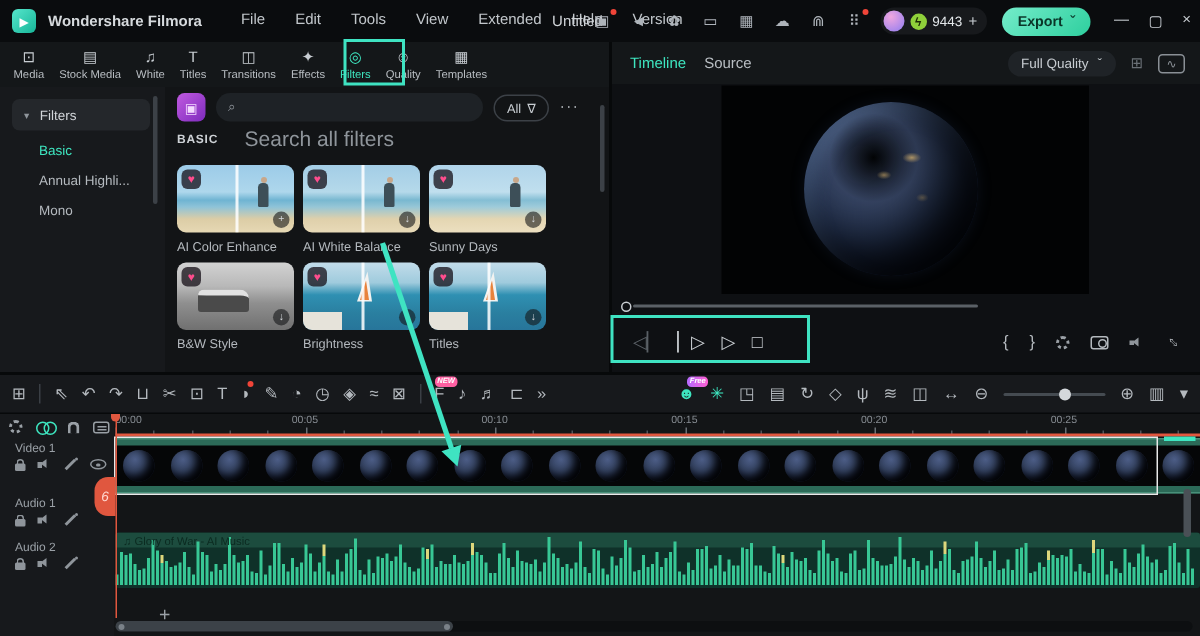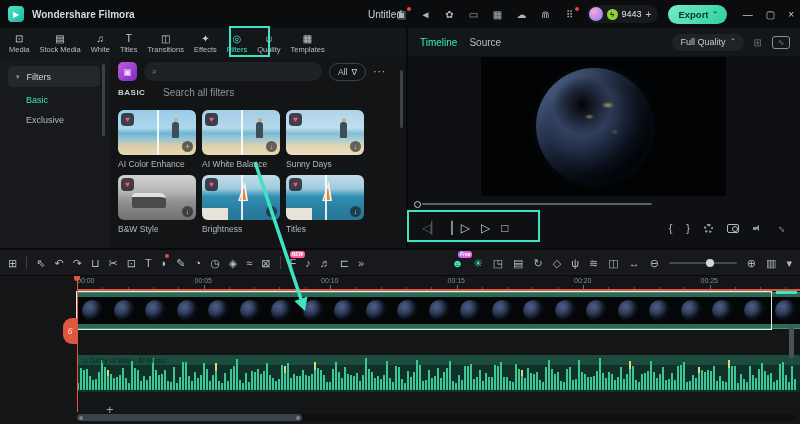--- a/index.html
+++ b/index.html
@@ -48,21 +48,21 @@
   .sb-chev { font-size:7px; color:#8f959b; }
   .sb-g-lb { font-size:9px; color:#d2d6da; }
   .sb-sub { font-size:9px; color:#b4b9be; padding:5px 0 5px 26px; }
   .sb-sub.active { color:#3ee6c0; }
   .sb-scroll { position:absolute; right:4px; top:6px; width:3px; height:72px; border-radius:2px; background:#3c4147; }
 
   .fp-toprow { position:absolute; top:4px; left:118px; display:flex; align-items:center; gap:7px; }
   .gift-btn { width:19px; height:19px; border-radius:5px; background:linear-gradient(135deg,#c05ae0,#7e2bbd); color:#f3d9ff; font-size:9px; display:flex; align-items:center; justify-content:center; }
   .search-box { width:178px; height:19px; border-radius:10px; background:#1e2226; display:flex; align-items:center; gap:6px; padding:0 8px; }
   .search-ic { font-size:9px; color:#8f959b; }
-  .search-box input { background:transparent; border:none; outline:none; color:#c6cbd0; font-size:10px; width:130px;margin-top:41px; }
+  .search-box input { background:transparent; border:none; outline:none; color:#c6cbd0; font-size:14px; width:130px;margin-top:41px; }
   .search-box input::placeholder { color:#8f959b; }
   .all-pill { height:18px; border-radius:9px; border:1px solid #3c4147; font-size:8.5px; color:#c8cdd2; display:flex; align-items:center; gap:4px; padding:0 8px; }
   .more-dots { font-size:10px; color:#c8cdd2; letter-spacing:1px; }
   .fp-section { position:absolute; top:30px; left:118px; font-size:8px; font-weight:bold; letter-spacing:.5px; color:#cdd1d5; }
   .card { position:absolute; width:78px; }
   .thumb { position:relative; width:78px; height:45px; border-radius:6px; overflow:hidden; }
   .heart-badge { position:absolute; top:3px; left:3px; width:13px; height:13px; border-radius:4px; background:rgba(20,14,22,.75); color:#ff4d8d; font-size:8px; line-height:13px; text-align:center; }
   .corner-ic { position:absolute; bottom:3px; right:3px; width:11px; height:11px; border-radius:50%; background:rgba(20,22,24,.6); color:#d4d8db; font-size:7px; line-height:11px; text-align:center; }
   .card-lb { margin-top:4px; font-size:8.5px; color:#b4b9be; white-space:nowrap; overflow:hidden; }
   .img-beach1 { background:linear-gradient(180deg,#9ccbe8 0%,#aed7ec 40%,#6fb4d2 52%,#8ec3d8 62%,#dccda6 80%,#e6d8b4 100%); }
@@ -187,20 +187,29 @@
   #annot-arrow { position:absolute; top:0; left:0; z-index:50; pointer-events:none; }
 </style>
 </head>
 <body>
 
 <div id="app">
 
   <div class="titlebar">
     <div class="logo">▶</div>
     <div class="appname">Wondershare Filmora</div>
+    <div class="menurow" id="menu-row">
+        <div class="menu-item">File</div>
+        <div class="menu-item">Edit</div>
+        <div class="menu-item">Tools</div>
+        <div class="menu-item">View</div>
+        <div class="menu-item">Extended</div>
+        <div class="menu-item">Help</div>
+        <div class="menu-item">Version</div>
+      </div>
     <div class="wintitle">Untitled</div>
     <div class="tb-right">
       <span id="tb-icons" style="display:flex;gap:10px;align-items:center;">
           <span class="tb-icon">▣<i class="dot"></i></span>
           <span class="tb-icon">◄</span>
           <span class="tb-icon">✿</span>
           <span class="tb-icon">▭</span>
           <span class="tb-icon">▦</span>
           <span class="tb-icon">☁</span>
           <span class="tb-icon">⋒</span>
@@ -278,21 +287,22 @@
     </div>
   </div>
 
   <div class="media-panel">
     <div class="sidebar" id="sidebar">
         <div class="sb-group">
           <span class="sb-chev">▾</span>
           <span class="sb-g-lb">Filters</span>
         </div>
         <div class="sb-sub active">Basic</div>
-        <div class="sb-sub">Exclusive</div>
+        <div class="sb-sub">Annual Highli...</div>
+        <div class="sb-sub">Mono</div>
       </div>
     <div class="sb-scroll" style="left:102px;"></div>
     <div class="fp-toprow">
       <div class="gift-btn">▣</div>
       <div class="search-box">
         <span class="search-ic">⌕</span>
         <input placeholder="Search all filters" style="">
       </div>
       <div class="all-pill">
         <span>All</span>
@@ -801,20 +811,47 @@
           <i class="wbar" style="height: 7.84332px;"></i>
           <i class="wbar" style="height: 10.1406px;"></i>
           <i class="wbar" style="height: 26.4056px;"></i>
           <i class="wbar" style="height: 27.545px;"></i>
           <i class="wbar" style="height: 15.4574px;"></i>
           <i class="wbar" style="height: 8.27604px;"></i>
           <i class="wbar" style="height: 23.5536px;"></i>
           <i class="wbar" style="height: 11.4925px;"></i>
         </div>
     </div>
+    <div class="track-headers" id="track-headers">
+        <div class="th-toprow">
+          <i class="ci ic-gear"></i>
+          <i class="ci ic-link"></i>
+          <i class="ci ic-magnet"></i>
+          <i class="ci ic-captions"></i>
+        </div>
+        <div class="track-label" style="top: 18px;">Video 1</div>
+        <div class="track-icons" style="top: 29px;">
+          <i class="ci ic-lock"></i>
+          <i class="ci ic-speaker"></i>
+          <i class="ci ic-magic"></i>
+          <i class="ci ic-eye"></i>
+        </div>
+        <div class="track-label" style="top: 55px;">Audio 1</div>
+        <div class="track-icons" style="top: 66px;">
+          <i class="ci ic-lock"></i>
+          <i class="ci ic-speaker"></i>
+          <i class="ci ic-magic"></i>
+        </div>
+        <div class="track-label" style="top: 84px;">Audio 2</div>
+        <div class="track-icons" style="top: 95px;">
+          <i class="ci ic-lock"></i>
+          <i class="ci ic-speaker"></i>
+          <i class="ci ic-magic"></i>
+        </div>
+      </div>
     <div class="add-track">+</div>
     <div class="v-scroll"></div>
     <div class="h-scroll-track"></div>
     <div class="h-scroll"></div>
   </div>
 
   <div class="annot-box" style="left:229px;top:26px;width:41px;height:31px;"></div>
   <div class="annot-box" style="left:407px;top:210px;width:133px;height:32px;"></div>
   <svg id="annot-arrow" width="800" height="424">
     <line x1="255" y1="162" x2="301" y2="299" stroke="#3fe3c2" stroke-width="3.5"></line>

